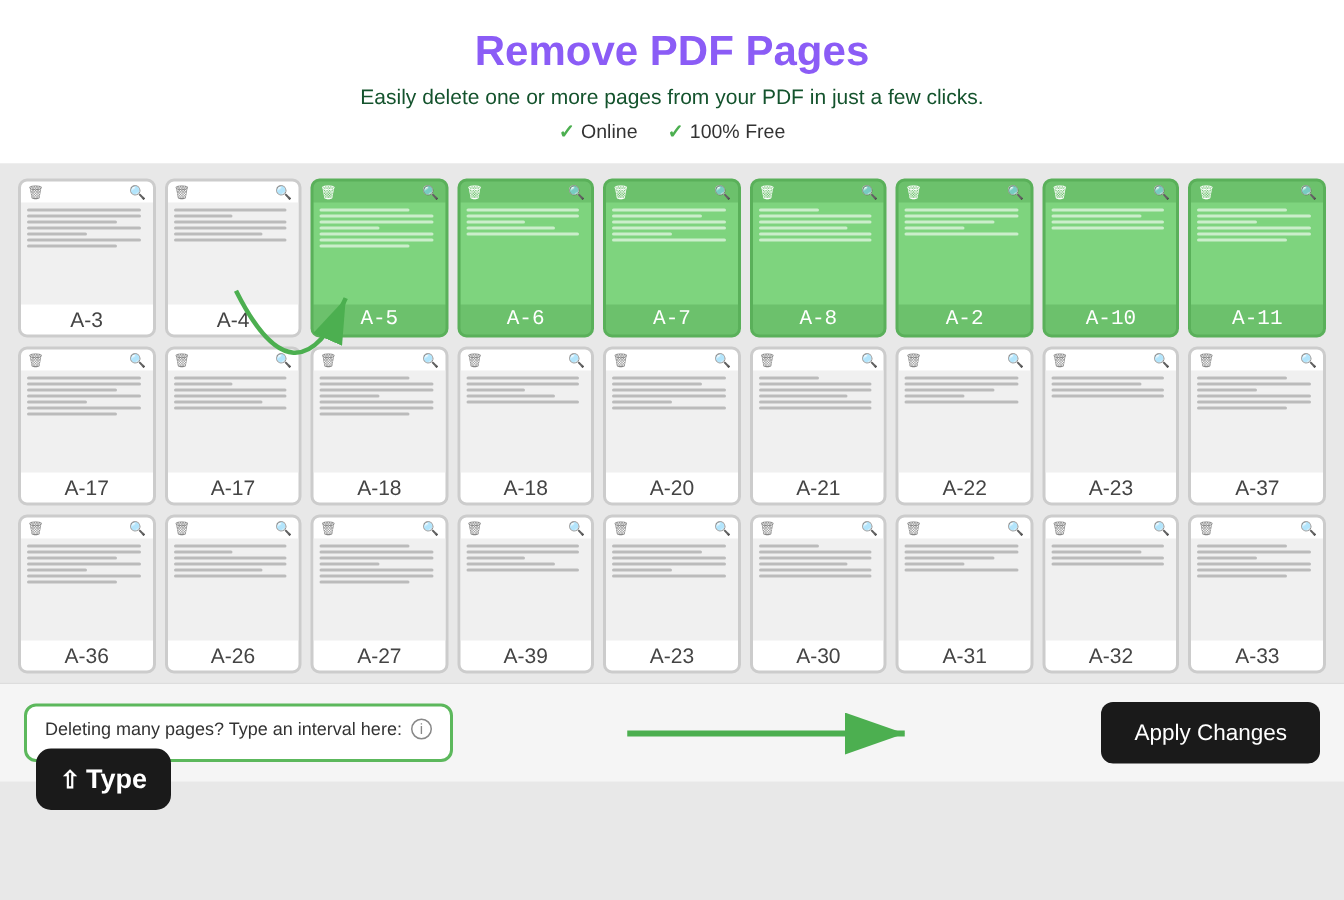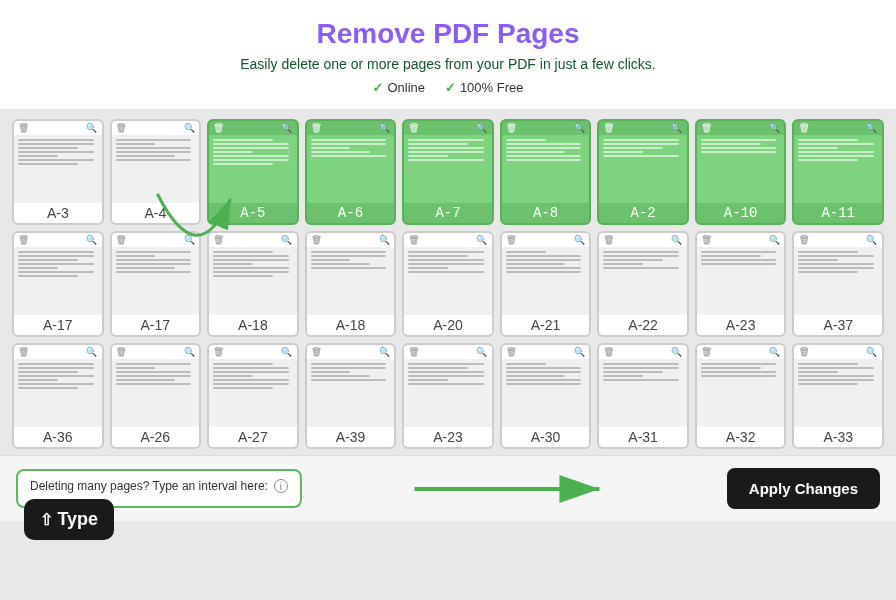--- a/index.html
+++ b/index.html
@@ -204,21 +204,21 @@
       outline: none;
     }
 
     .apply-btn {
       background: #1a1a1a;
       color: white;
       border: none;
       border-radius: 8px;
       padding: 12px 22px;
       font-size: 15px;
-      font-weight: 700;
+      font-weight: 400;
       cursor: pointer;
       white-space: nowrap;
     }
 
     
     .big-arrow {
       display: flex;
       align-items: center;
       flex: 1;
     }

